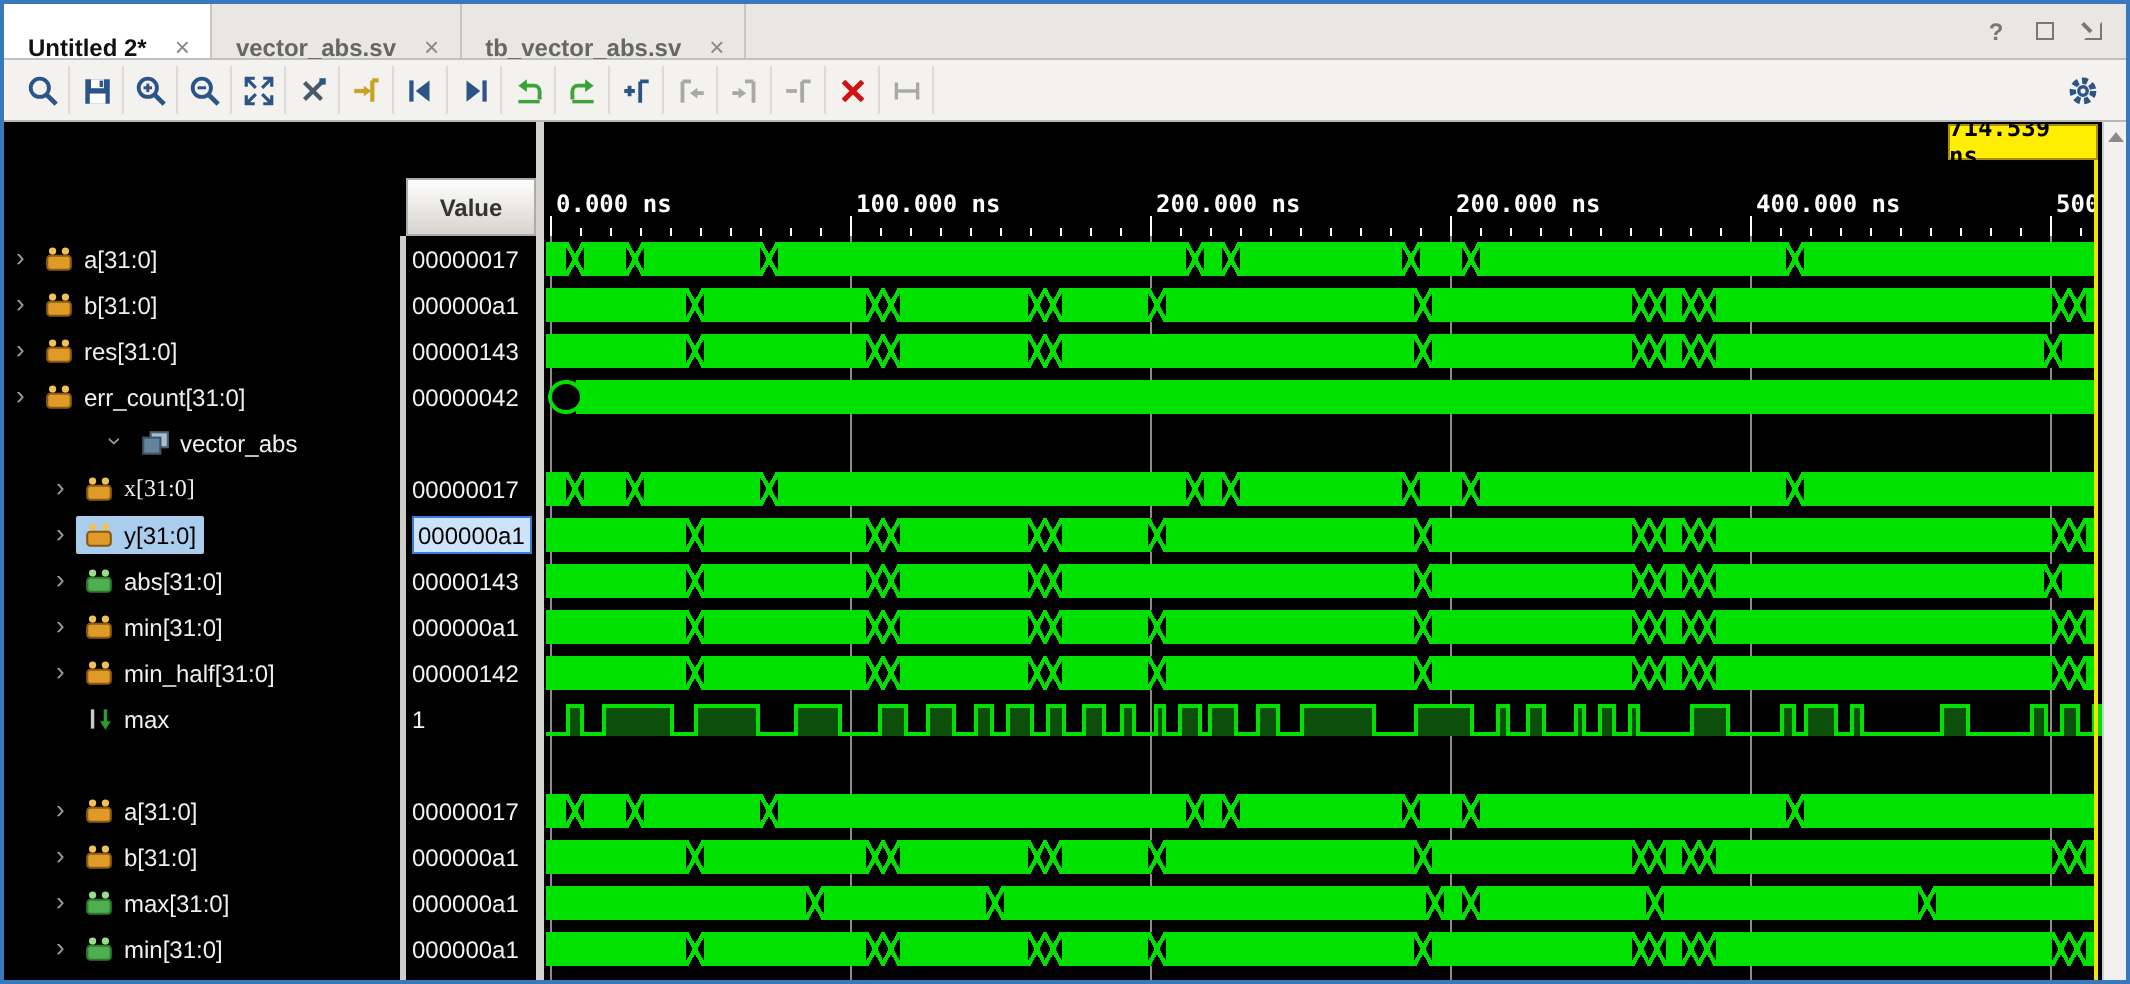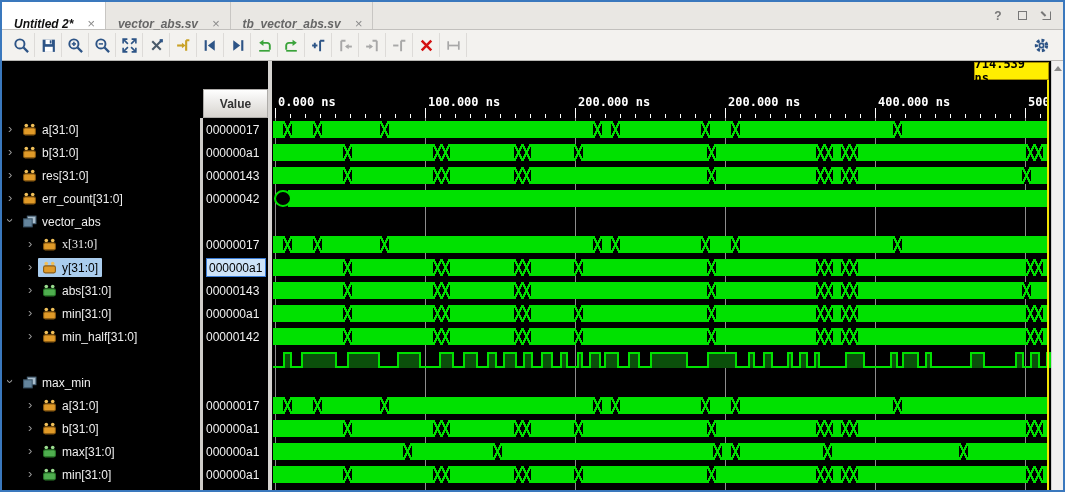--- a/index.html
+++ b/index.html
@@ -1,21 +1,21 @@
 <!DOCTYPE html>
 <html><head>
 <meta charset="utf-8">
 <style>
   * { margin:0; padding:0; box-sizing:border-box; }
   html,body { width:1065px; height:492px; overflow:hidden; font-family:"Liberation Sans",sans-serif; }
   .win { position:absolute; left:0; top:0; width:1065px; height:492px; border:2px solid #3a78bd; background:#ececea; }
 
   
   .tabbar { position:absolute; left:0; top:0; right:0; height:28px; background:#e9e7e3; border-bottom:1px solid #c2c0bd; display:flex; align-items:stretch; }
-  .tab { display:flex; align-items:center; padding:16px 10px 0 12px; font-size:12px; font-weight:bold; color:#666; border-right:1px solid #c8c6c3; cursor:default;font-style:italic; }
+  .tab { display:flex; align-items:center; padding:16px 10px 0 12px; font-size:12px; font-weight:bold; color:#666; border-right:1px solid #c8c6c3; cursor:default; }
   .tab.active { background:#ffffff; color:#111; }
   .tab .close { margin-left:14px; color:#8a8a8a; font-size:13px; font-weight:normal; }
   .winbtns { margin-left:auto; display:flex; align-items:center; gap:10px; padding-right:10px; color:#777; }
   .wb { width:14px; height:14px; display:flex; align-items:center; justify-content:center; font-size:12px; font-weight:bold; }
   .wb .sq { width:9px; height:9px; border:1.5px solid #777; }
   .wb .fl { width:9px; height:9px; border:1.5px solid #777; border-top-color:transparent; border-left-color:transparent; position:relative; }
   .wb .fl::after { content:""; position:absolute; left:-1px; top:-1px; width:6px; height:2px; background:#777; box-shadow:0 0 0 0; transform:rotate(45deg); transform-origin:left top; }
 
   
   .toolbar { position:absolute; left:0; top:28px; right:0; height:31px; background:#f3f2ef; border-bottom:1px solid #b9b7b4; display:flex; align-items:center; padding-left:6px; }
@@ -278,21 +278,21 @@
                 <svg viewBox="0 0 14 12">
                   <circle cx="4" cy="2.3" r="1.7" fill="#f0c05a"></circle>
                   <circle cx="10" cy="2.3" r="1.7" fill="#f0c05a"></circle>
                   <rect x="1.5" y="4.5" width="11" height="6.5" rx="1.5" fill="#e09a28" stroke="#8a5a10"></rect>
                 </svg>
               </span>
               <span class="lbl">err_count[31:0]</span>
             </span>
             <span class="val">00000042</span>
           </div>
-          <div class="srow" style="top: 92px;">
+          <div class="srow" style="top: 92px; margin-left: 48px;">
             <span class="arrow exp" style="left: 6px;">›</span>
             <span class="hl" style="left: 16px;">
               <span class="ico">
                 <svg viewBox="0 0 14 12">
                   <rect x="5" y="1" width="8" height="7" fill="#a9bdcc" stroke="#4a6478"></rect>
                   <rect x="1.5" y="3.5" width="8" height="7.5" fill="#64849c" stroke="#3c5568"></rect>
                 </svg>
               </span>
               <span class="lbl">vector_abs</span>
             </span>
@@ -361,32 +361,32 @@
                 <svg viewBox="0 0 14 12">
                   <circle cx="4" cy="2.3" r="1.7" fill="#f0c05a"></circle>
                   <circle cx="10" cy="2.3" r="1.7" fill="#f0c05a"></circle>
                   <rect x="1.5" y="4.5" width="11" height="6.5" rx="1.5" fill="#e09a28" stroke="#8a5a10"></rect>
                 </svg>
               </span>
               <span class="lbl">min_half[31:0]</span>
             </span>
             <span class="val">00000142</span>
           </div>
-          <div class="srow" style="top: 253px;">
-            <span class="arrow exp" style="left: 6px;">›</span>
-            <span class="hl" style="left: 16px;">
-              <span class="ico">
-                <svg viewBox="0 0 14 12">
-                  <rect x="5" y="1" width="8" height="7" fill="#a9bdcc" stroke="#4a6478"></rect>
-                  <rect x="1.5" y="3.5" width="8" height="7.5" fill="#64849c" stroke="#3c5568"></rect>
-                </svg>
-              </span>
-              <span class="lbl">max_min</span>
-            </span>
-            <span class="val"></span>
+          <div class="srow" style="top: 230px;">
+            <span class="hl" style="left: 36px;">
+              <span class="ico">
+                <svg viewBox="0 0 14 12">
+                  <path d="M4 1.5 v9" stroke="#c9c9c9" stroke-width="1.6"></path>
+                  <path d="M10 1.5 v6.5" stroke="#2a9f2a" stroke-width="1.6" fill="none"></path>
+                  <path d="M7.5 7 L10 11 L12.5 7 Z" fill="#2a9f2a"></path>
+                </svg>
+              </span>
+              <span class="lbl">max</span>
+            </span>
+            <span class="val">1</span>
           </div>
           <div class="srow" style="top: 276px;">
             <span class="arrow" style="left: 26px;">›</span>
             <span class="hl" style="left: 36px;">
               <span class="ico">
                 <svg viewBox="0 0 14 12">
                   <circle cx="4" cy="2.3" r="1.7" fill="#f0c05a"></circle>
                   <circle cx="10" cy="2.3" r="1.7" fill="#f0c05a"></circle>
                   <rect x="1.5" y="4.5" width="11" height="6.5" rx="1.5" fill="#e09a28" stroke="#8a5a10"></rect>
                 </svg>

